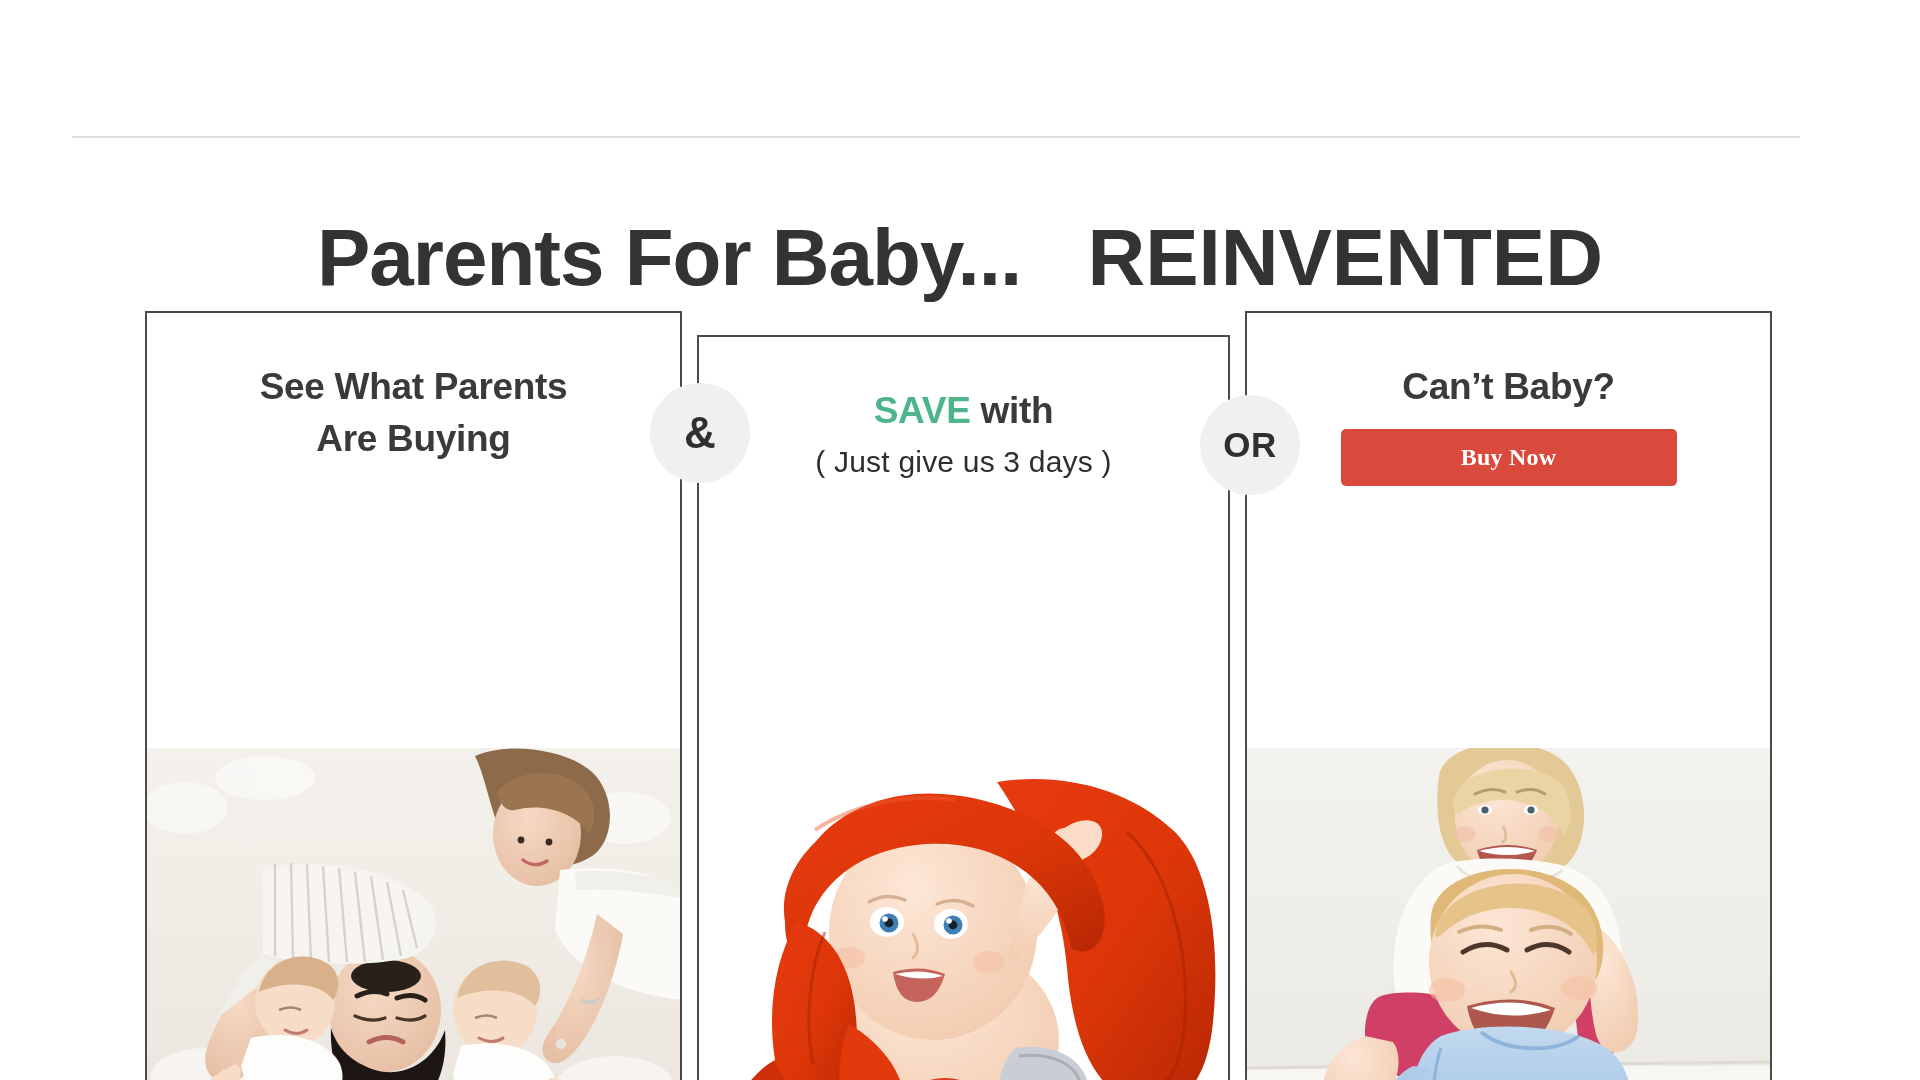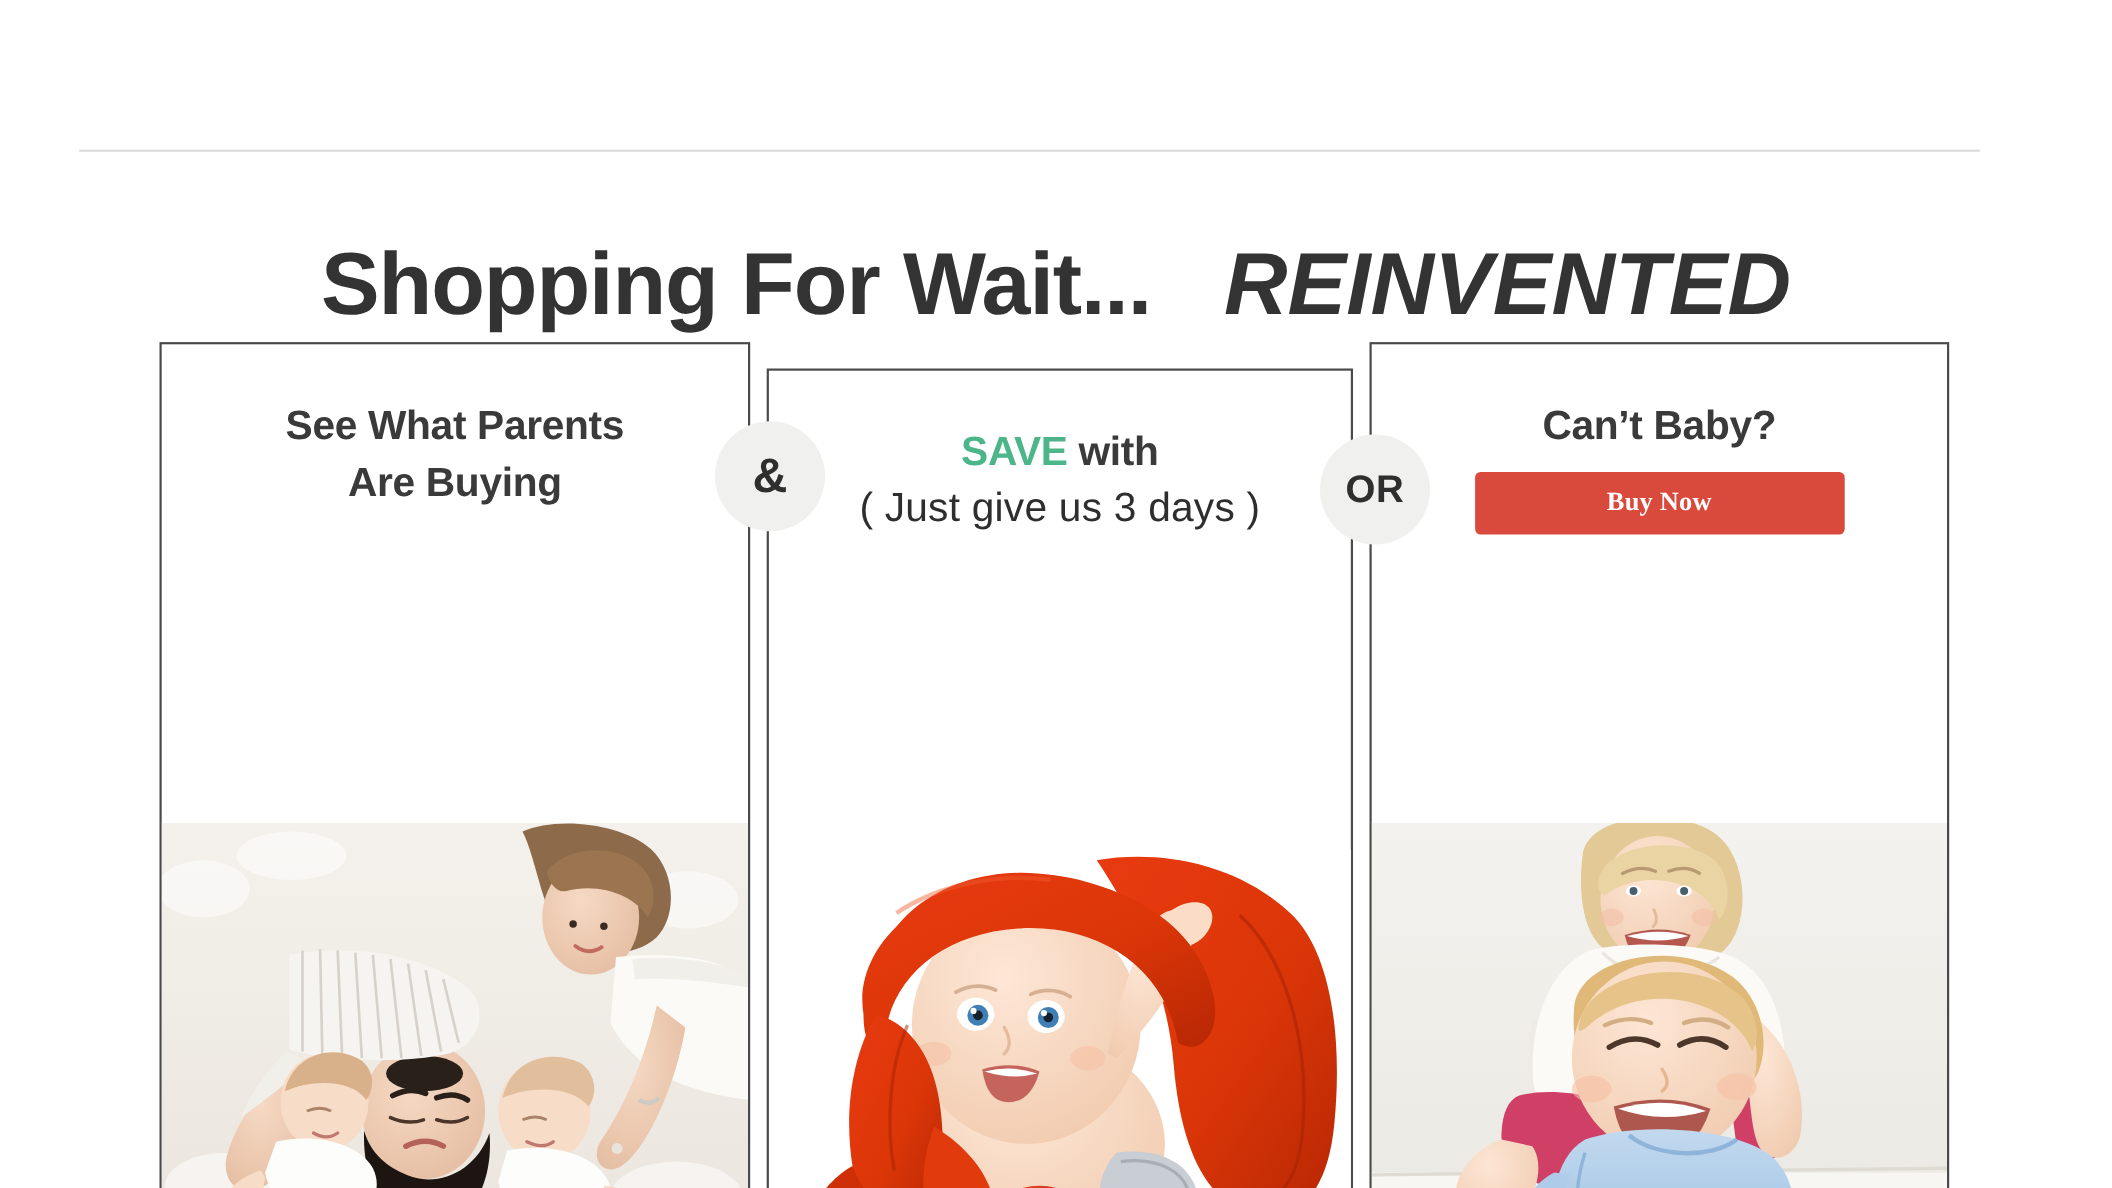--- a/index.html
+++ b/index.html
@@ -38,21 +38,20 @@
     line-height: 92px;
     font-weight: bold;
     letter-spacing: -1px;
     color: #333333;
     white-space: nowrap;
   }
   .headline .plain {
     font-stretch: condensed;
   }
   .headline .reinvented {
-    font-style: italic;
     font-weight: bold;
     letter-spacing: 0px;
     margin-left: 45px;
   }
 
   
   .panel-row {
     position: absolute;
     left: 145px;
     top: 295px;
@@ -90,21 +89,21 @@
     line-height: 52px;
     font-weight: bold;
     color: #3a3a3a;
     text-align: center;
     letter-spacing: -0.3px;
     max-width: 92%;
   }
   .panel-title .save-word { color: #4cb589; }
   .panel-sub {
     margin-top: 6px;
-    font-size: 37px;
+    font-size: 30px;
     line-height: 38px;
     font-weight: 400;
     color: #2e2e2e;
     text-align: center;
     letter-spacing: 0.2px;
   }
 
   .buy-btn {
     margin-top: 16px;
     width: 336px;
@@ -150,21 +149,21 @@
   }
   .badge-amp { left: 505px; top: 88px; font-size: 44px; }
   .badge-or  { left: 1055px; top: 100px; font-size: 35px; letter-spacing: 0.5px; }
 </style>
 </head>
 <body>
 
 <div class="top-divider"></div>
 
 <h1 class="headline">
-  <span class="plain">Shopping For Wait... </span><span class="reinvented">REINVENTED</span>
+  <span class="plain">Parents For Baby... </span><span class="reinvented">REINVENTED</span>
 </h1>
 
 <div class="panel-row">
 
   <div class="panel panel-1">
     <div class="panel-head">
       <div class="panel-title">
         <span>See What Parents</span><br>
         <span>Are Buying</span>
       </div>

